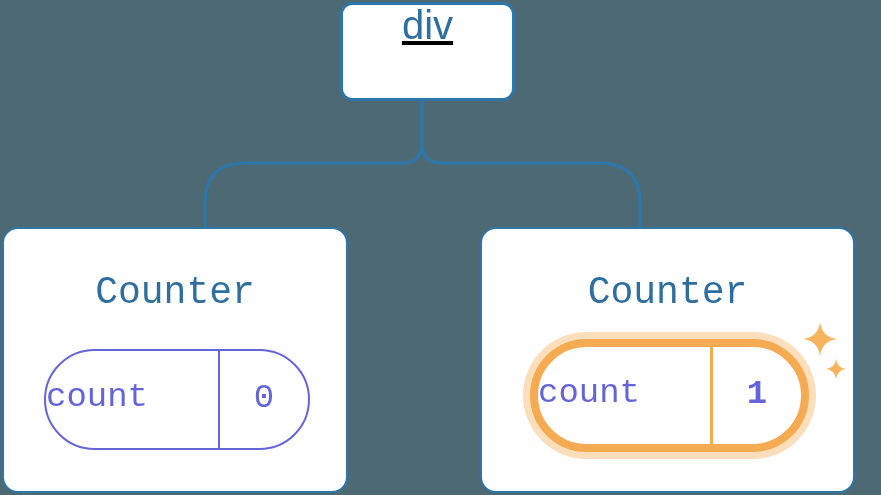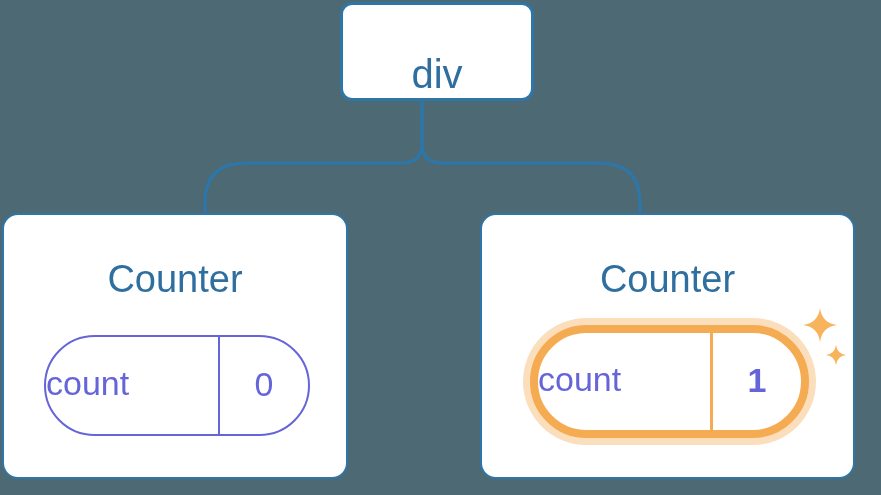--- a/index.html
+++ b/index.html
@@ -24,43 +24,45 @@
   .connector-path {
     fill: none;
     stroke: var(--connector, #2e76a8);
     stroke-width: 3.25;
     stroke-linecap: round;
   }
   .node-root {
     position: absolute;
     left: 340px;
     top: 2px;
-    width: 194px;
+    width: 175px;
     height: 99px;
     background: var(--card, #ffffff);
     border: 3px solid var(--connector, #2e76a8);
     border-radius: 12px;
     box-sizing: border-box;
     display: flex;
-    align-items: flex-end;
+    align-items: flex-start;
     justify-content: center;
+    text-decoration: underline;
   }
   .node-root-label {
     color: var(--node-text, #2f6f9f);
     font-size: 40px;
     line-height: 1;
     padding-bottom: 4px;
   }
   .card {
     position: absolute;
-    top: 213px;
+    top: 227px;
     background: var(--card, #ffffff);
     border: 2px solid var(--connector, #2e76a8);
     border-radius: 16px;
     box-sizing: border-box;
+    font-family: Liberation Mono, monospace;
   }
   .card-left {
     left: 2px;
     width: 346px;
     height: 266px;
   }
   .card-right {
     left: 480px;
     width: 375px;
     height: 266px;

